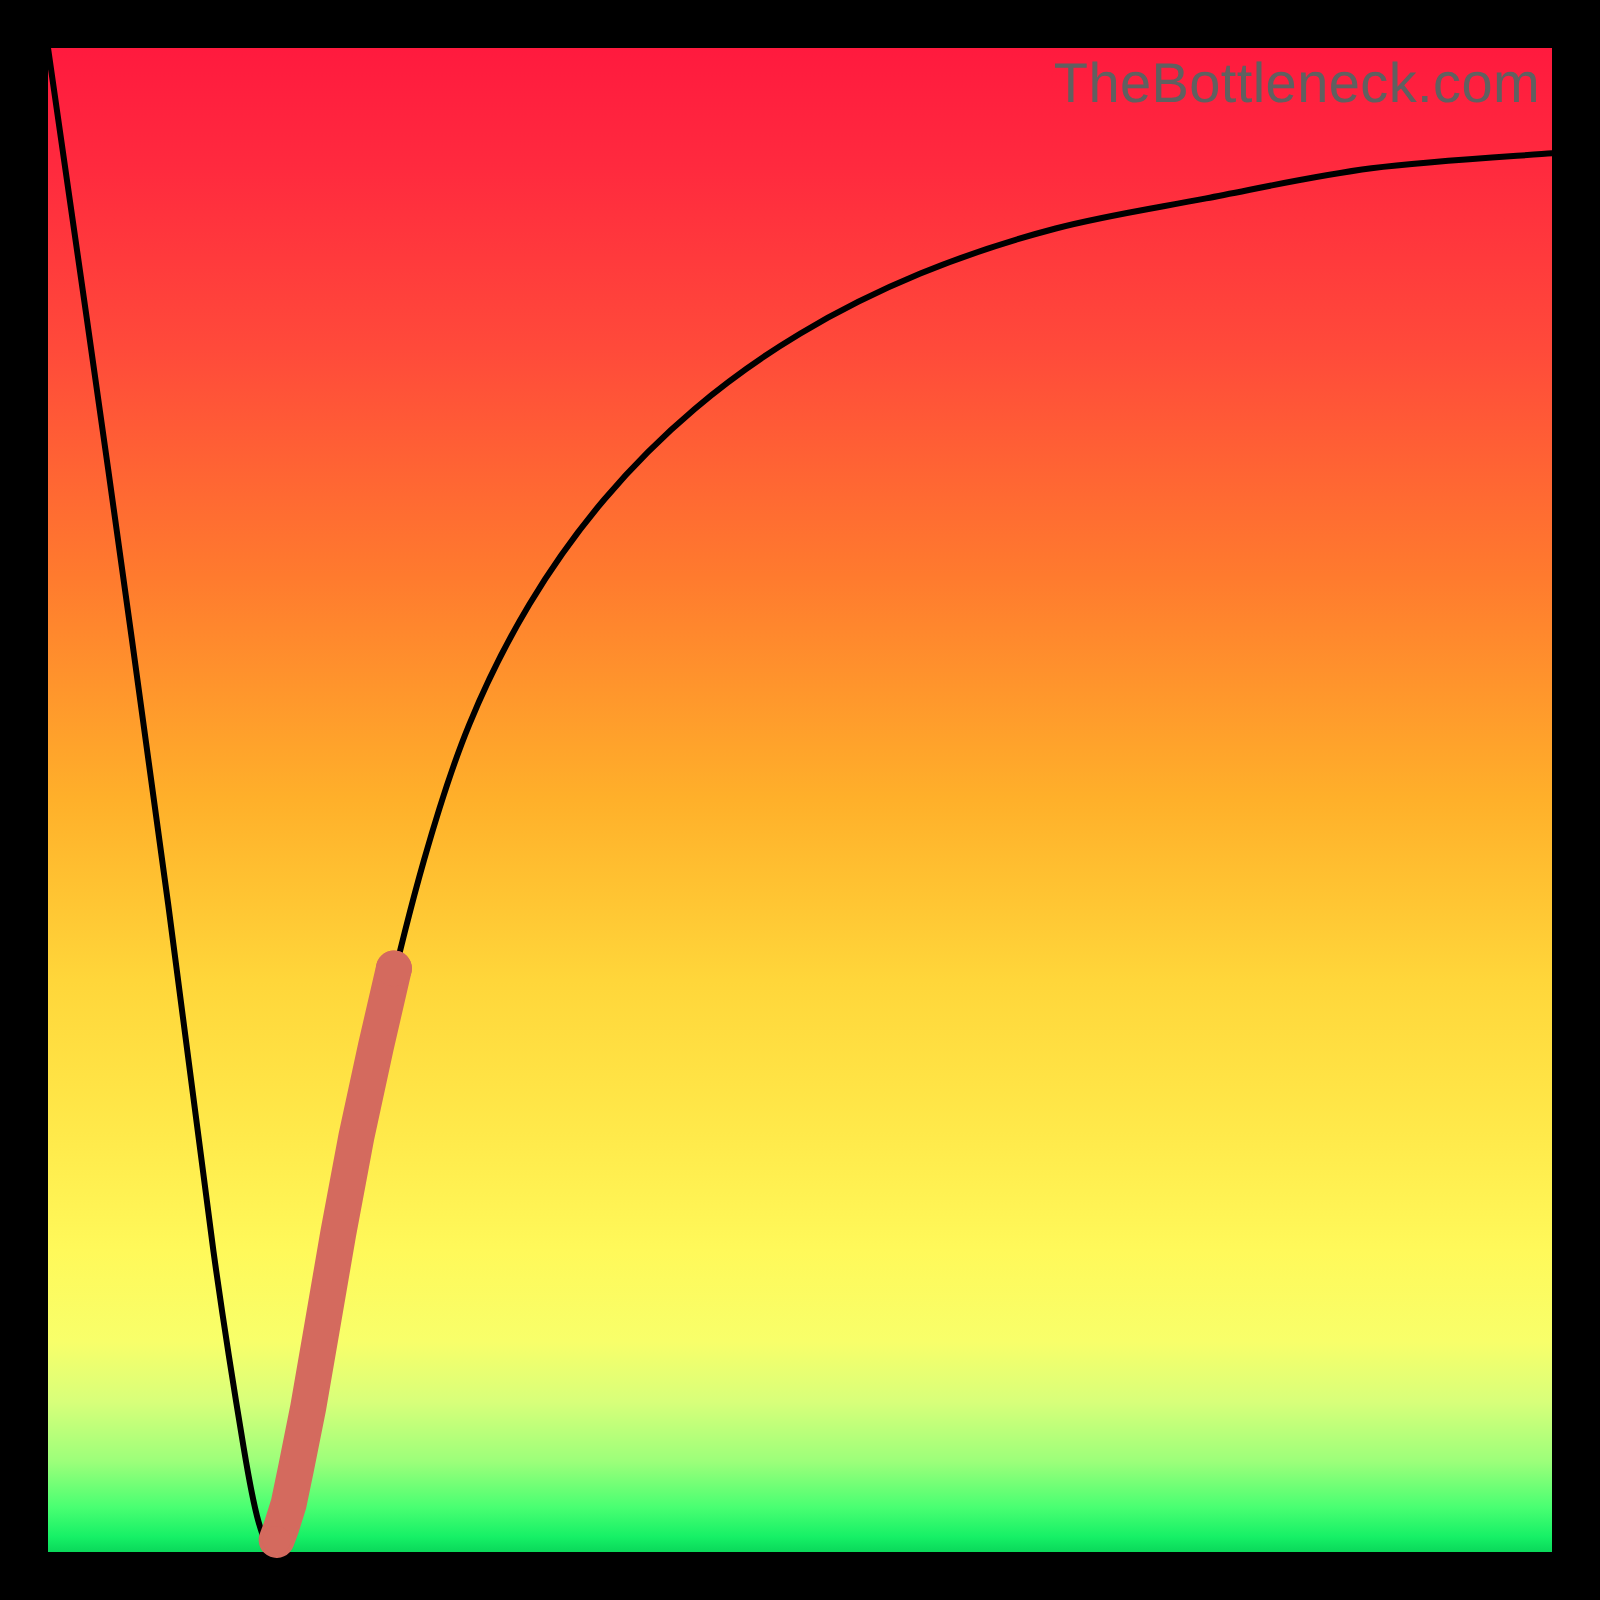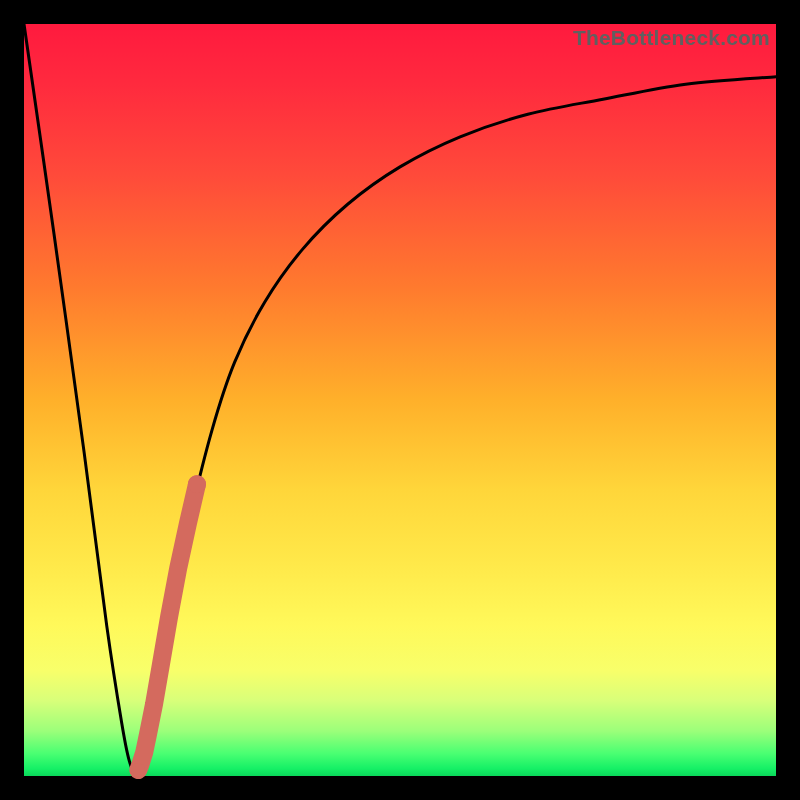--- a/index.html
+++ b/index.html
@@ -39,22 +39,22 @@
       #4aff72 97%,
       #16f066 99%,
       #0ad85a 100%
     );
   }
   .watermark {
     position: absolute;
     top: 2px;
     right: 6px;
     color: #606060;
-    font-size: 21px;
-    font-weight: 700;
+    font-size: 28px;
+    font-weight: 400;
     letter-spacing: 0.2px;
     user-select: none;
   }
   svg.curve {
     position: absolute;
     left: 0;
     top: 0;
     width: 752px;
     height: 752px;
     overflow: visible;

